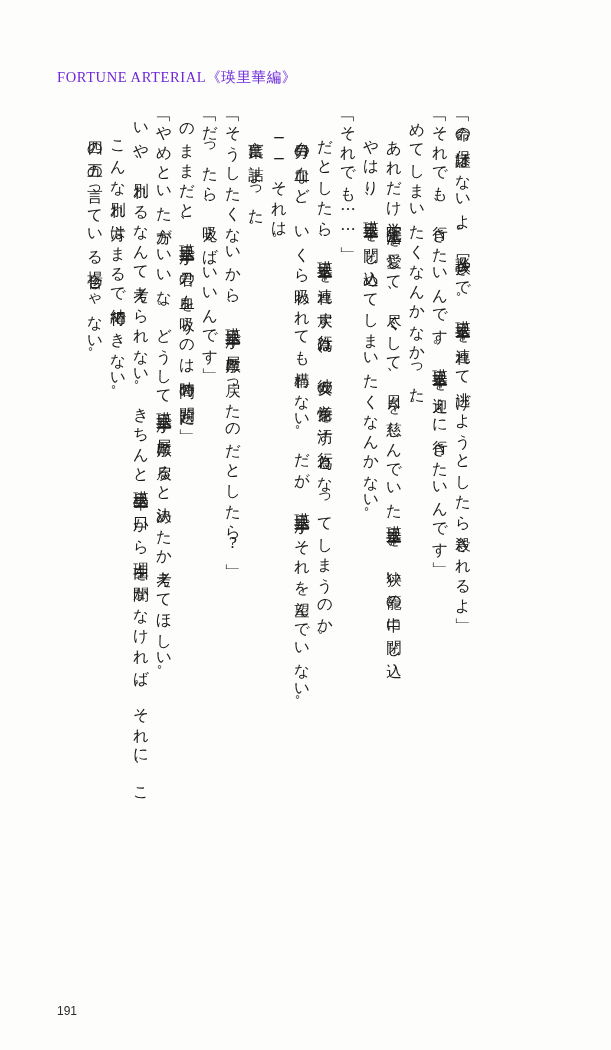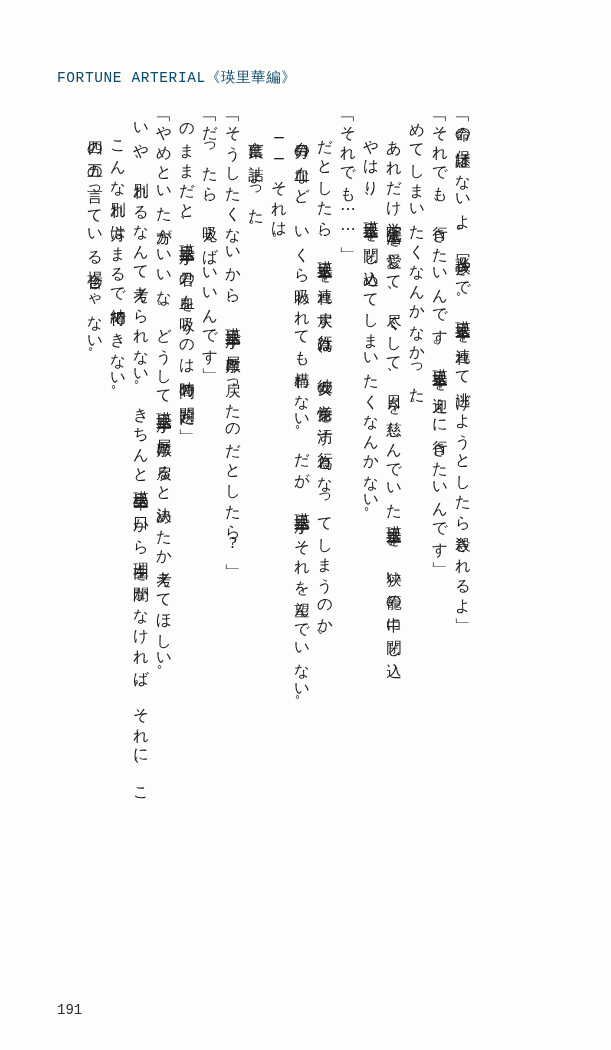--- a/index.html
+++ b/index.html
@@ -24,23 +24,23 @@
     background: #fdfdfb;
   }
 
   
   .running-header {
     position: absolute;
     top: 68px;
     left: 57px;
     font-size: 14.5px;
     letter-spacing: 0.6px;
-    color: #0c4a6e;
+    color: #6d28d9;
     white-space: nowrap;
-    font-family: Liberation Mono, monospace;
+    font-family: Liberation Serif, serif;
   }
 
   
   .body-text {
     position: absolute;
     top: 112px;
     right: 62px;
     height: 856px;
     width: 470px;
     display: flex;
@@ -65,23 +65,23 @@
   }
 
   .column.indent-1 {
     padding-top: 17px;
   }
 
   .page-number {
     position: absolute;
     left: 57px;
     bottom: 32px;
-    font-size: 14px;
+    font-size: 12px;
     color: #2a2a2a;
-    font-family: Liberation Mono, monospace;
+    font-family: Liberation Sans, sans-serif;
   }
 </style>
 </head>
 <body>
 
 <div class="page">
 
   <div class="running-header">FORTUNE ARTERIAL《瑛里華編》</div>
 
   <div class="body-text">

